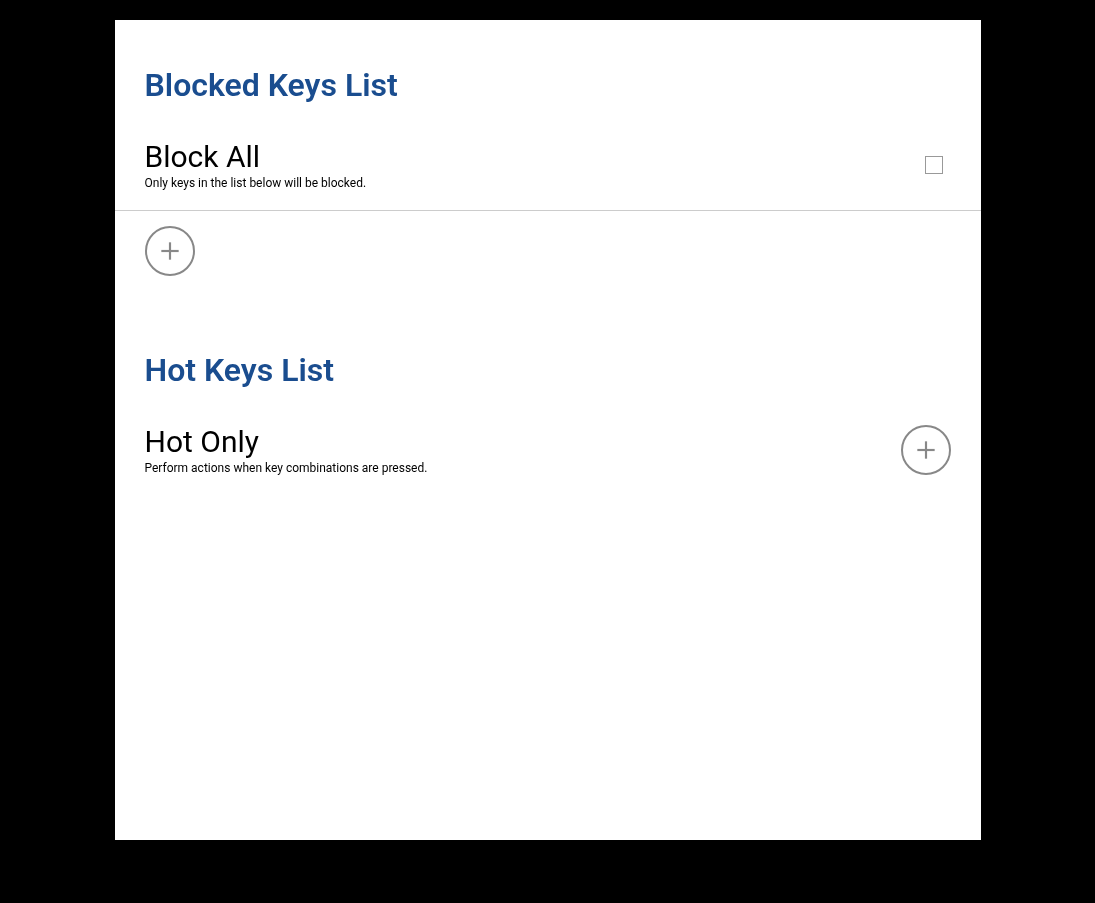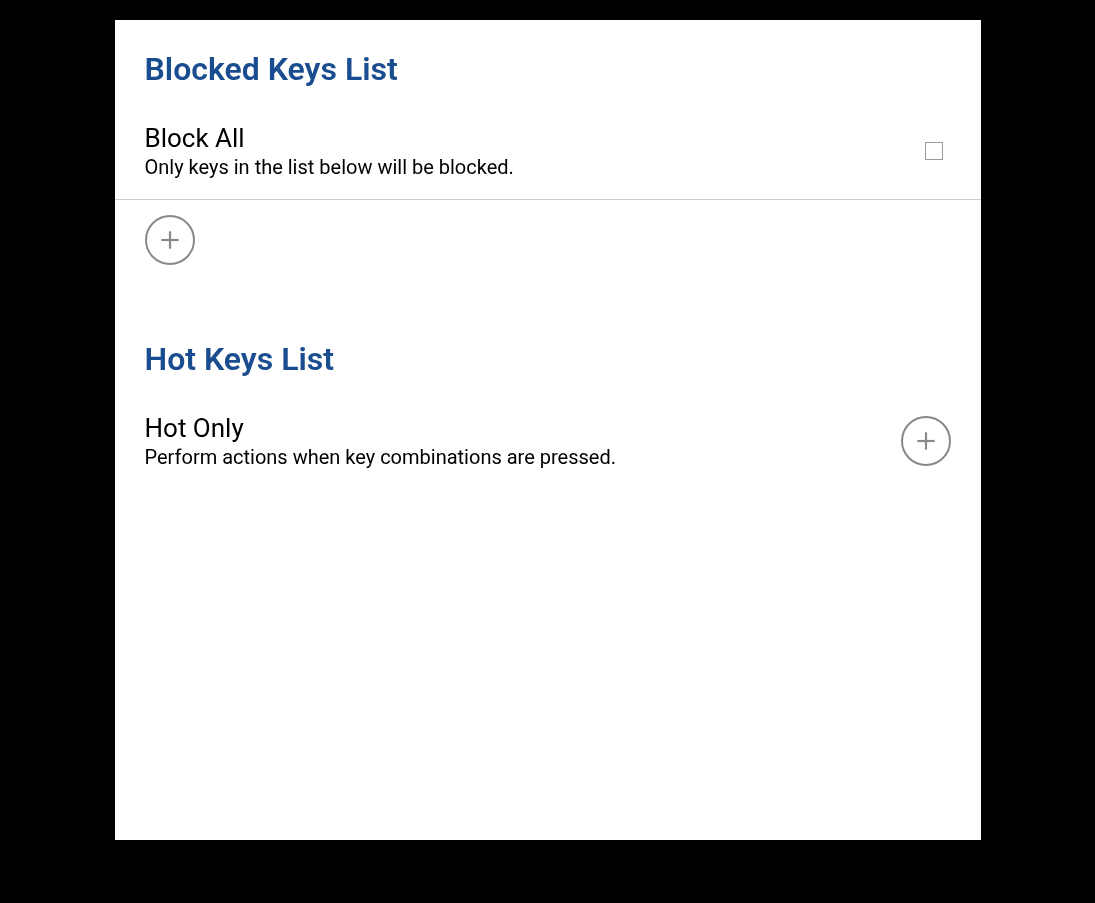--- a/index.html
+++ b/index.html
@@ -14,45 +14,45 @@
       font-family: -apple-system, BlinkMacSystemFont, "Segoe UI", Roboto, sans-serif;
       display: flex;
       align-items: flex-start;
       justify-content: center;
       padding-top: 20px;
     }
     .panel {
       background: #fff;
       width: 866px;
       height: 820px;
-      padding-top: 30px;
+      padding-top: 46px;
     }
     .section-title {
       font-size: 32px;
       font-weight: 600;
       color: #1a4d8f;
       padding: 0 30px 20px 30px;
     }
     .row {
       display: flex;
       align-items: center;
       justify-content: space-between;
       padding: 15px 30px 20px 30px;
     }
     .row-text {
       flex: 1;
     }
     .row-title {
-      font-size: 26px;
+      font-size: 30px;
       font-weight: 400;
       color: #000;
       margin-bottom: 2px;
     }
     .row-subtitle {
-      font-size: 20px;
+      font-size: 12px;
       font-weight: 400;
       color: #000;
     }
     .checkbox {
       width: 18px;
       height: 18px;
       border: 1.5px solid #999;
       background: #fff;
       cursor: pointer;
       margin-right: 8px;

